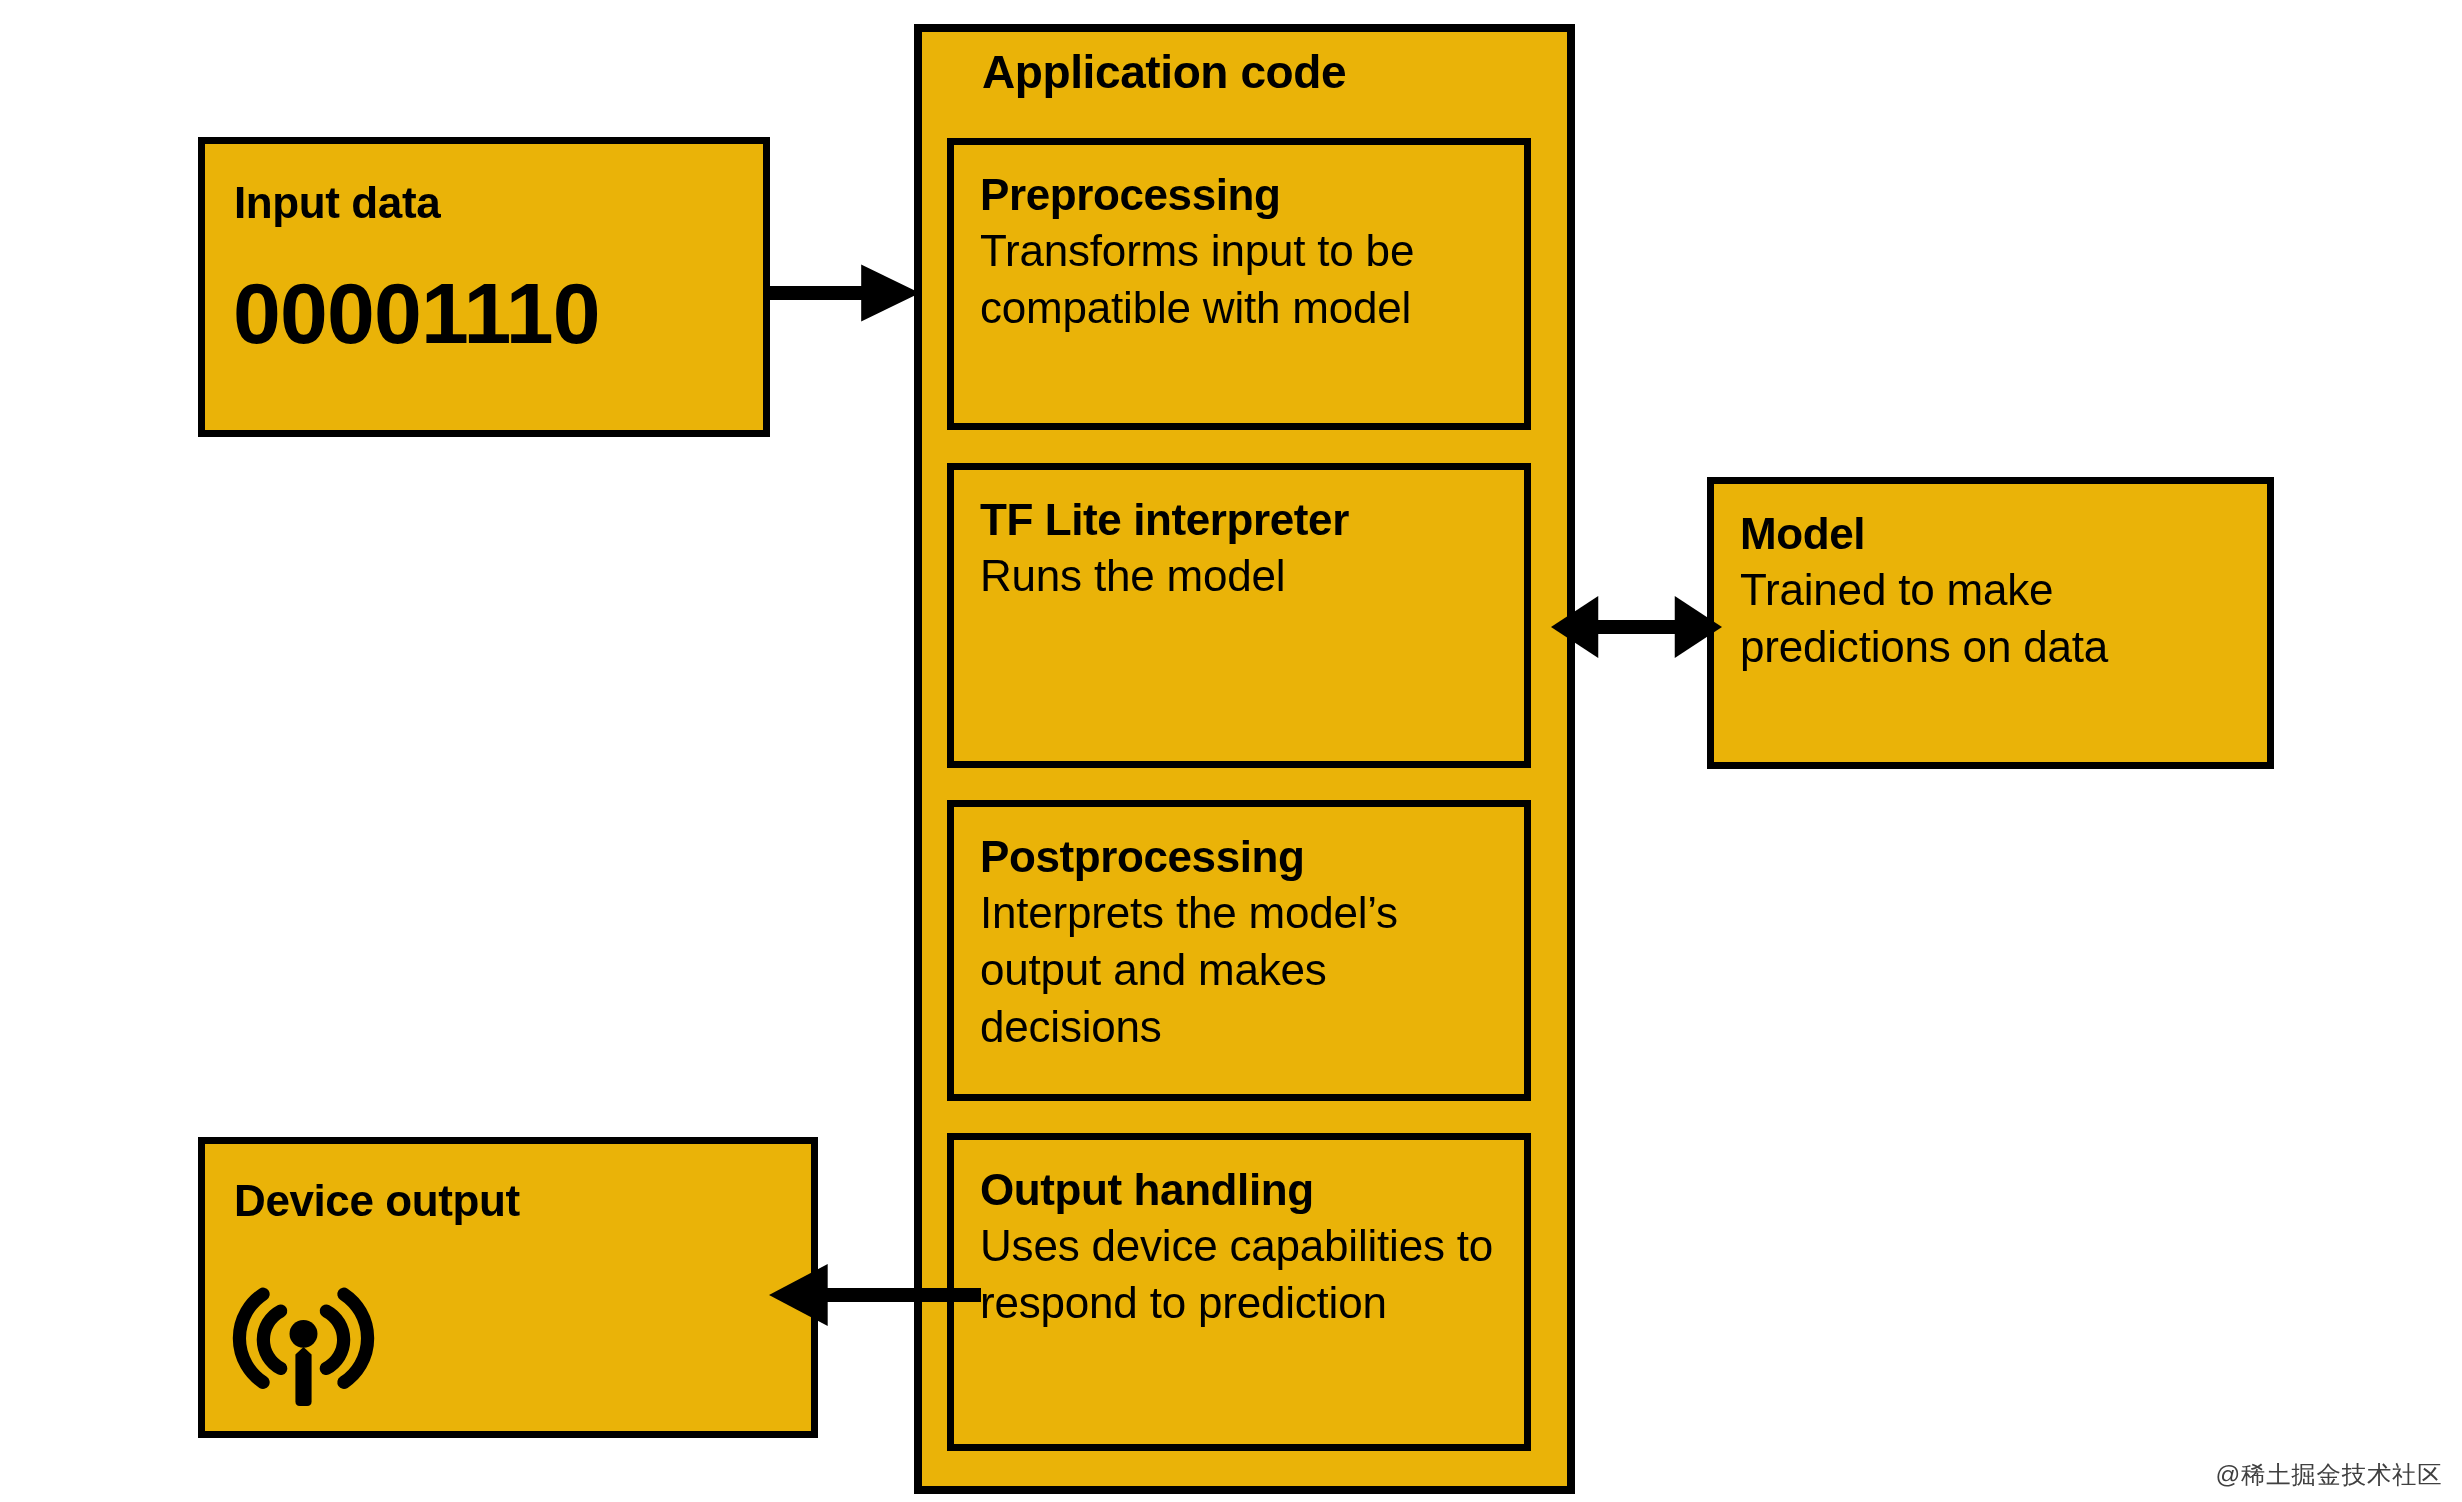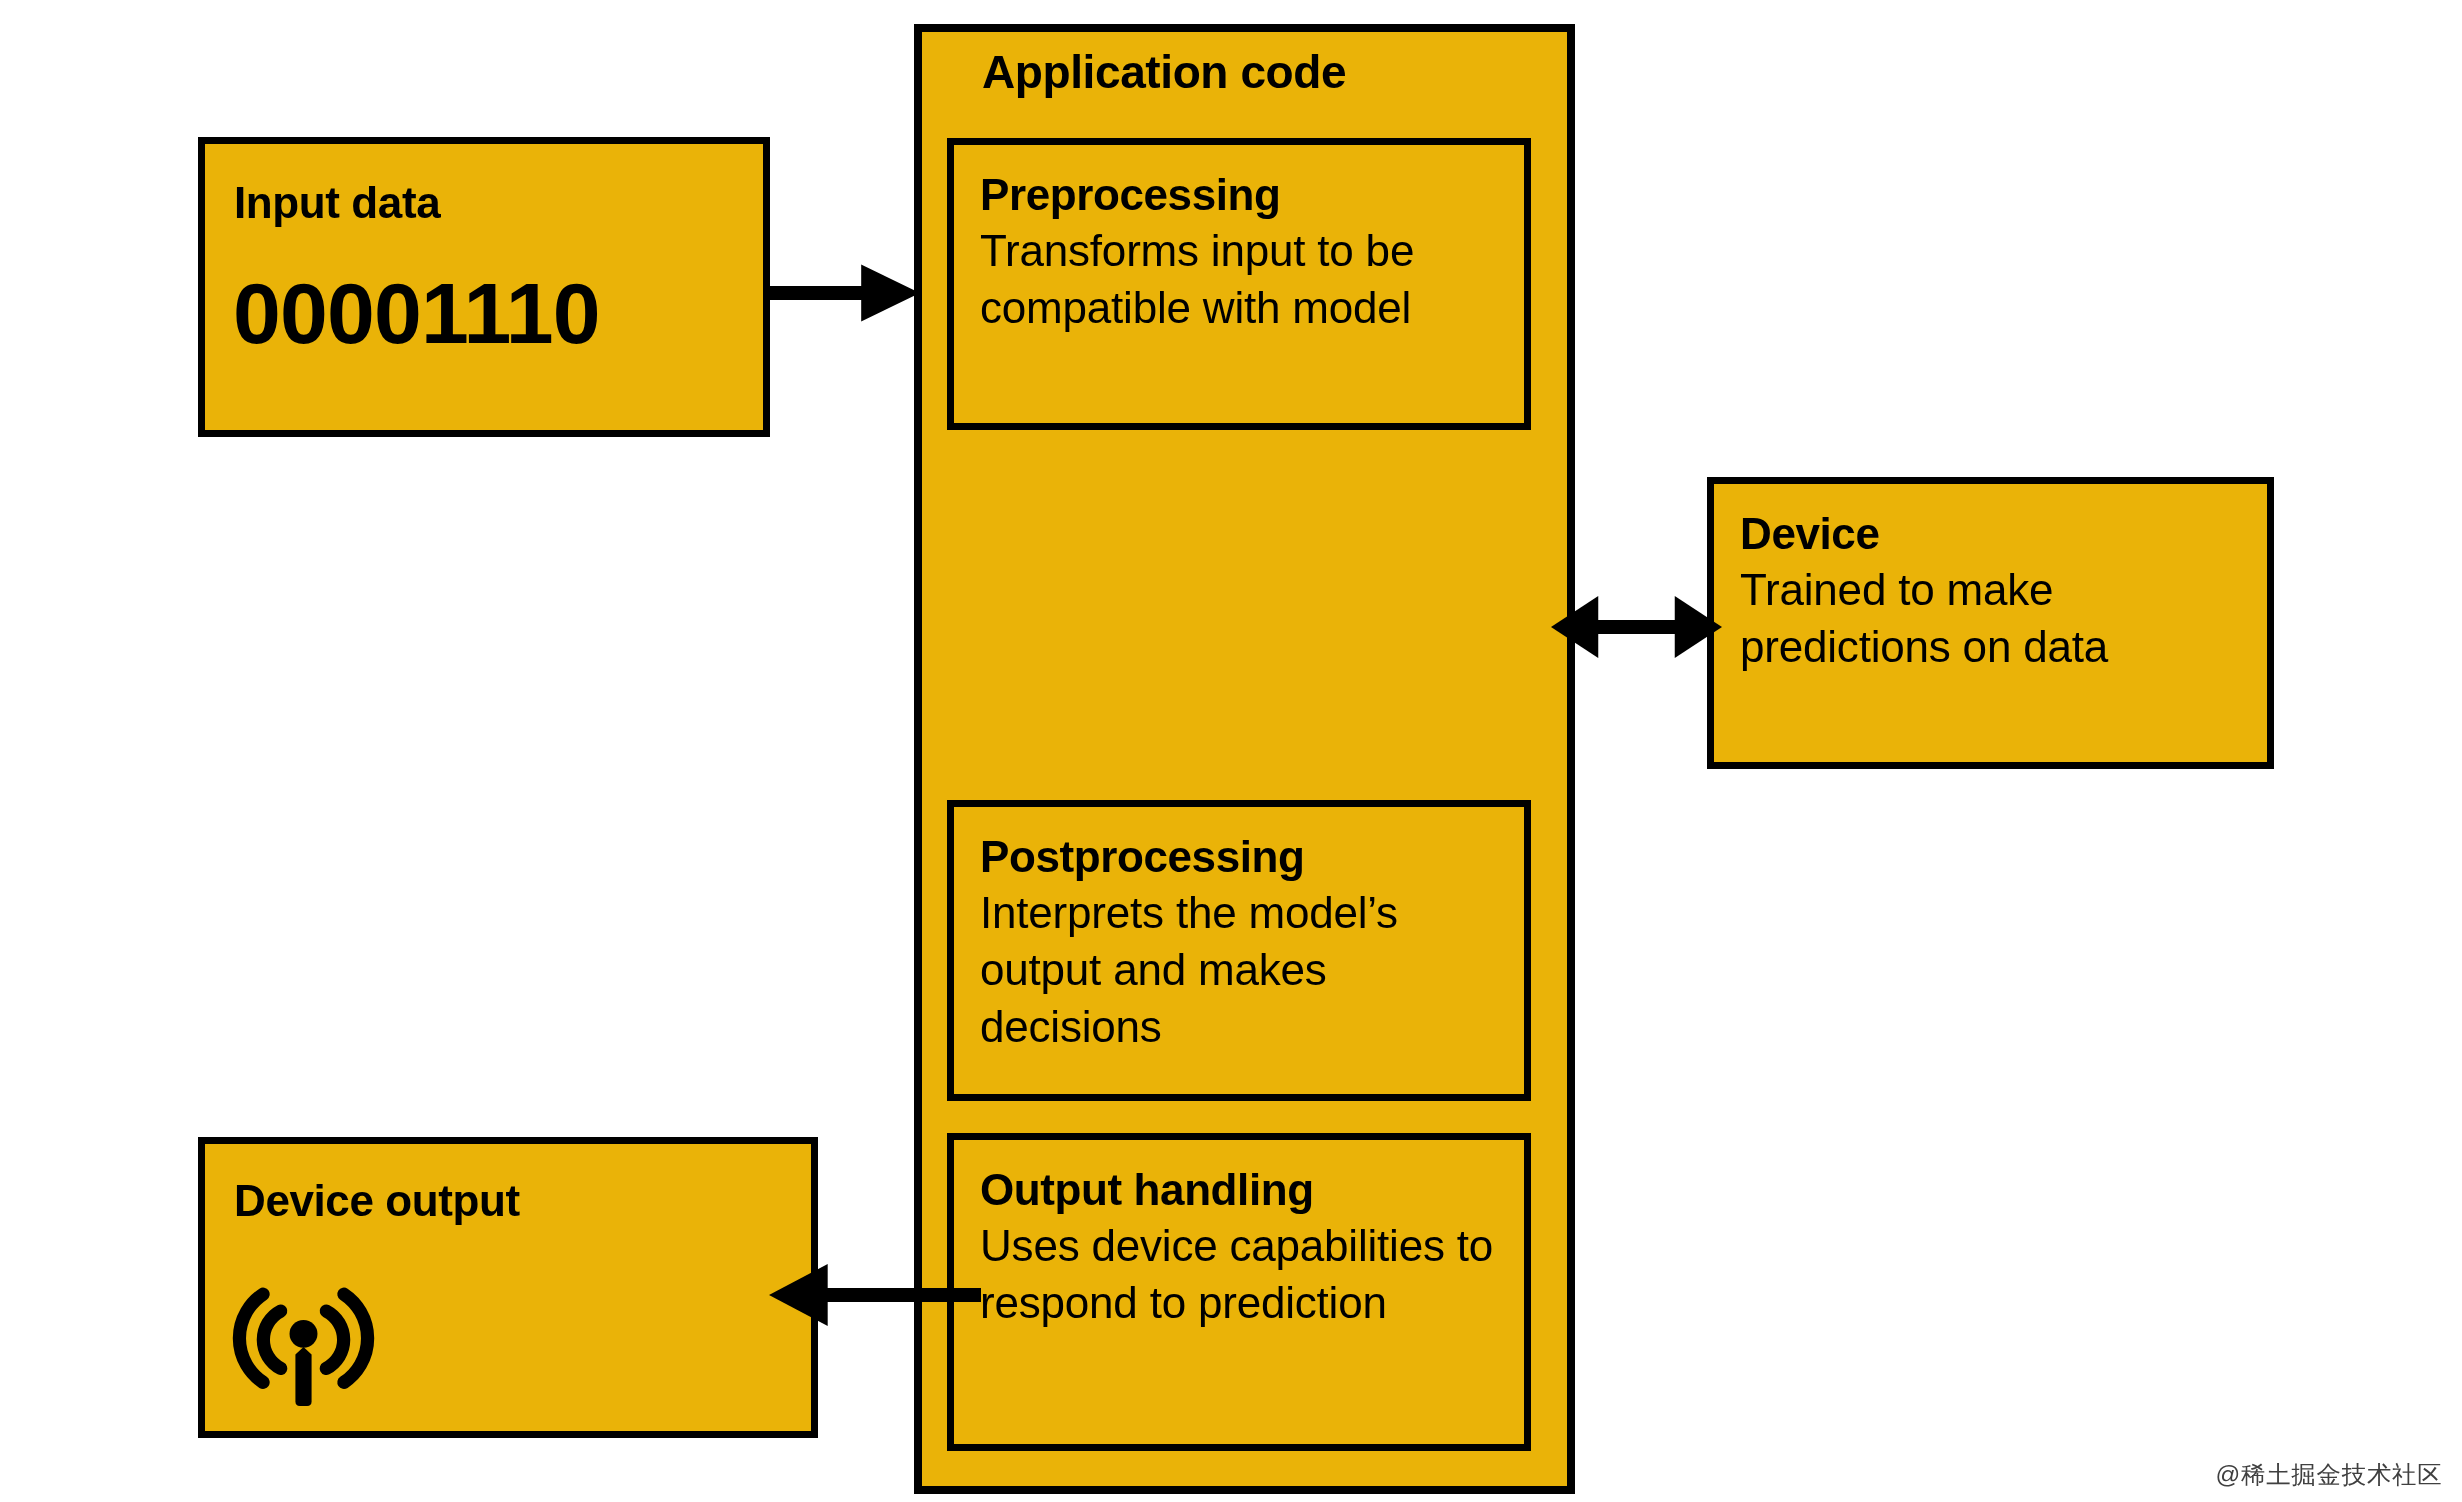--- a/index.html
+++ b/index.html
@@ -163,33 +163,37 @@
   </div>
 
   <div class="box" id="application-code-box"></div>
   <div id="application-code-title">Application code</div>
 
   <div class="box stage-box" id="preprocessing-box">
     <div class="box-title">Preprocessing</div>
     <div class="box-desc">Transforms input to be compatible with model</div>
   </div>
 
+  <div class="box stage-box" id="interpreter-box">
+    <div class="box-title">TF Lite interpreter</div>
+    <div class="box-desc">Runs the model</div>
+  </div>
 
   <div class="box stage-box" id="postprocessing-box">
     <div class="box-title">Postprocessing</div>
     <div class="box-desc">Interprets the model’s output and makes decisions</div>
   </div>
 
   <div class="box stage-box" id="output-handling-box">
     <div class="box-title">Output handling</div>
     <div class="box-desc">Uses device capabilities to respond to prediction</div>
   </div>
 
   <div class="box" id="model-box">
-    <div class="box-title">Device</div>
+    <div class="box-title">Model</div>
     <div class="box-desc">Trained to make predictions on data</div>
   </div>
 
   <div class="box" id="device-output-box">
     <div class="box-title">Device output</div>
   </div>
 
   <svg id="broadcast-icon" viewBox="0 0 100 100">
 
     <circle cx="50" cy="38" r="9.5" fill="#000"></circle>

